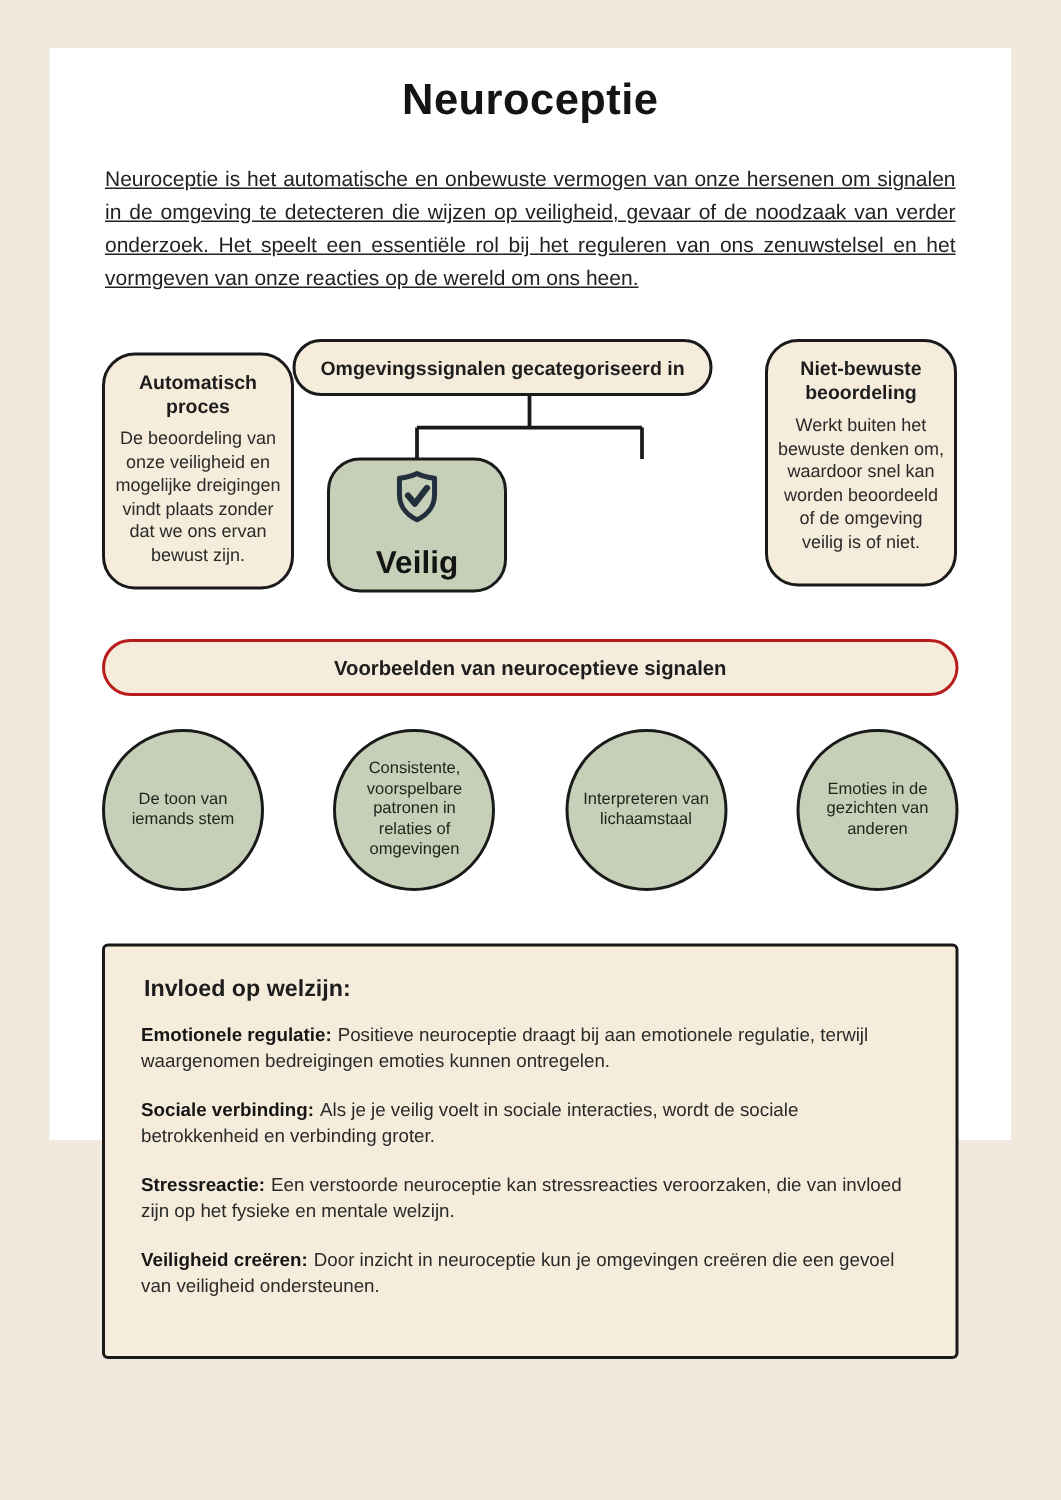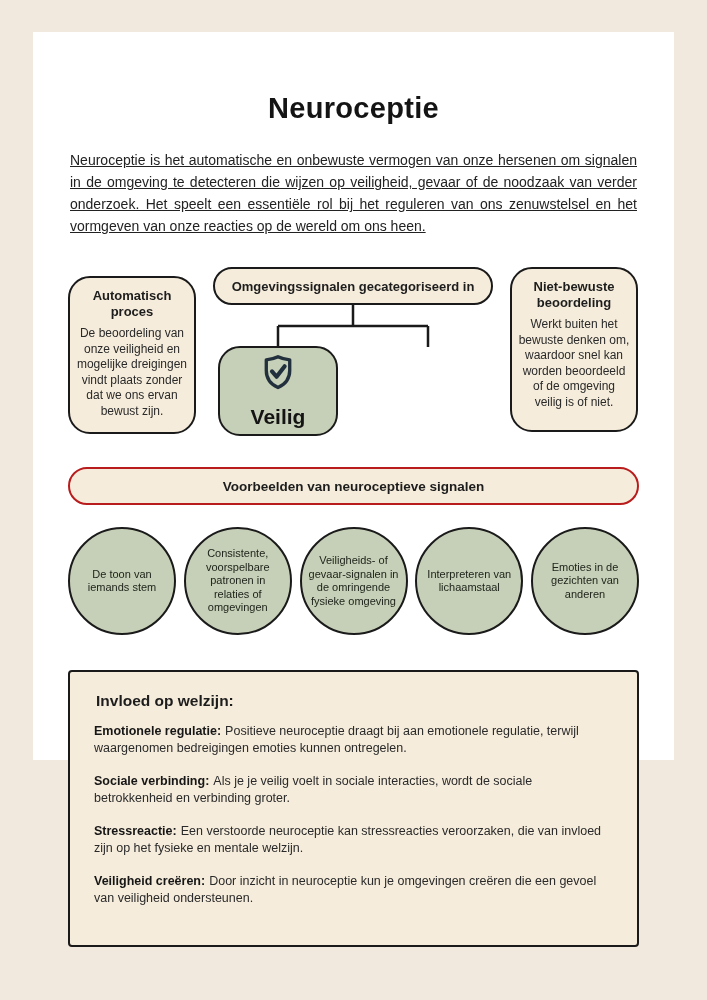--- a/index.html
+++ b/index.html
@@ -4,21 +4,21 @@
 <style>
   html,body{margin:0;padding:0;}
   body{
     width:707px;height:1000px;position:relative;overflow:hidden;
     background:#f2e9de;
     font-family:"Liberation Sans","DejaVu Sans",sans-serif;
     color:#1d1d1d;
   }
   .card{
     position:absolute;left:33px;top:32px;width:641px;height:728px;
-    background:#ffffff;box-sizing:border-box;padding:60px 35px 0 35px;
+    background:#ffffff;box-sizing:border-box;padding:19px 35px 0 35px;
   }
   .page-title{
     margin:0;text-align:center;font-size:29px;font-weight:bold;
     letter-spacing:.3px;color:#141414;
   }
   .intro{
     margin:24px 2px 0 2px;font-size:14px;line-height:22px;
     text-align:justify;color:#222;text-decoration:underline;
   }
   
@@ -26,21 +26,21 @@
   .box{
     position:absolute;box-sizing:border-box;border:2px solid #1a1a1a;
     background:#f5ecdb;border-radius:22px;text-align:center;
   }
   .side-box{padding:10px 6px 6px 6px;}
   .side-box .box-title{font-weight:bold;font-size:13px;line-height:16px;margin:0 0 6px 0;}
   .side-box .box-body{font-size:12px;line-height:15.5px;margin:0;color:#2a2a2a;}
   .auto-box{left:0;top:9px;width:128px;height:158px;}
   .nb-box{left:442px;top:0;width:128px;height:165px;}
   .pill{
-    left:145px;top:0;width:280px;height:38px;border-radius:19px;
+    left:127px;top:0;width:280px;height:38px;border-radius:19px;
     display:flex;align-items:center;justify-content:center;
     font-weight:bold;font-size:13px;white-space:nowrap;
   }
   .connectors{position:absolute;left:0;top:0;width:571px;height:170px;}
   .cat-box{
     width:120px;height:90px;top:79px;display:flex;flex-direction:column;
     align-items:center;justify-content:center;gap:14px;
   }
   .safe-box{left:150px;background:#c6cfb7;}
   .danger-box{left:300px;width:122px;background:#d88a7a;}
@@ -104,21 +104,20 @@
       <p class="box-body">Werkt buiten het bewuste denken om, waardoor snel kan worden beoordeeld of de omgeving veilig is of niet.</p>
     </div>
 
   </div>
 
   <div class="banner">Voorbeelden van neuroceptieve signalen</div>
 
   <div class="circles">
     <div class="circle">De toon van iemands stem</div>
     <div class="circle">Consistente, voorspelbare patronen in relaties of omgevingen</div>
-    <div class="circle">Veiligheids- of gevaar-signalen in de omringende fysieke omgeving</div>
     <div class="circle">Interpreteren van lichaamstaal</div>
     <div class="circle">Emoties in de gezichten van anderen</div>
   </div>
 
   <div class="impact-box">
     <h2 class="impact-title">Invloed op welzijn:</h2>
     <p class="impact-item"><b>Emotionele regulatie:</b><span>Positieve neuroceptie draagt bij aan emotionele regulatie, terwijl waargenomen bedreigingen emoties kunnen ontregelen.</span></p>
     <p class="impact-item"><b>Sociale verbinding:</b><span>Als je je veilig voelt in sociale interacties, wordt de sociale betrokkenheid en verbinding groter.</span></p>
     <p class="impact-item"><b>Stressreactie:</b><span>Een verstoorde neuroceptie kan stressreacties veroorzaken, die van invloed zijn op het fysieke en mentale welzijn.</span></p>
     <p class="impact-item"><b>Veiligheid creëren:</b><span>Door inzicht in neuroceptie kun je omgevingen creëren die een gevoel van veiligheid ondersteunen.</span></p>

